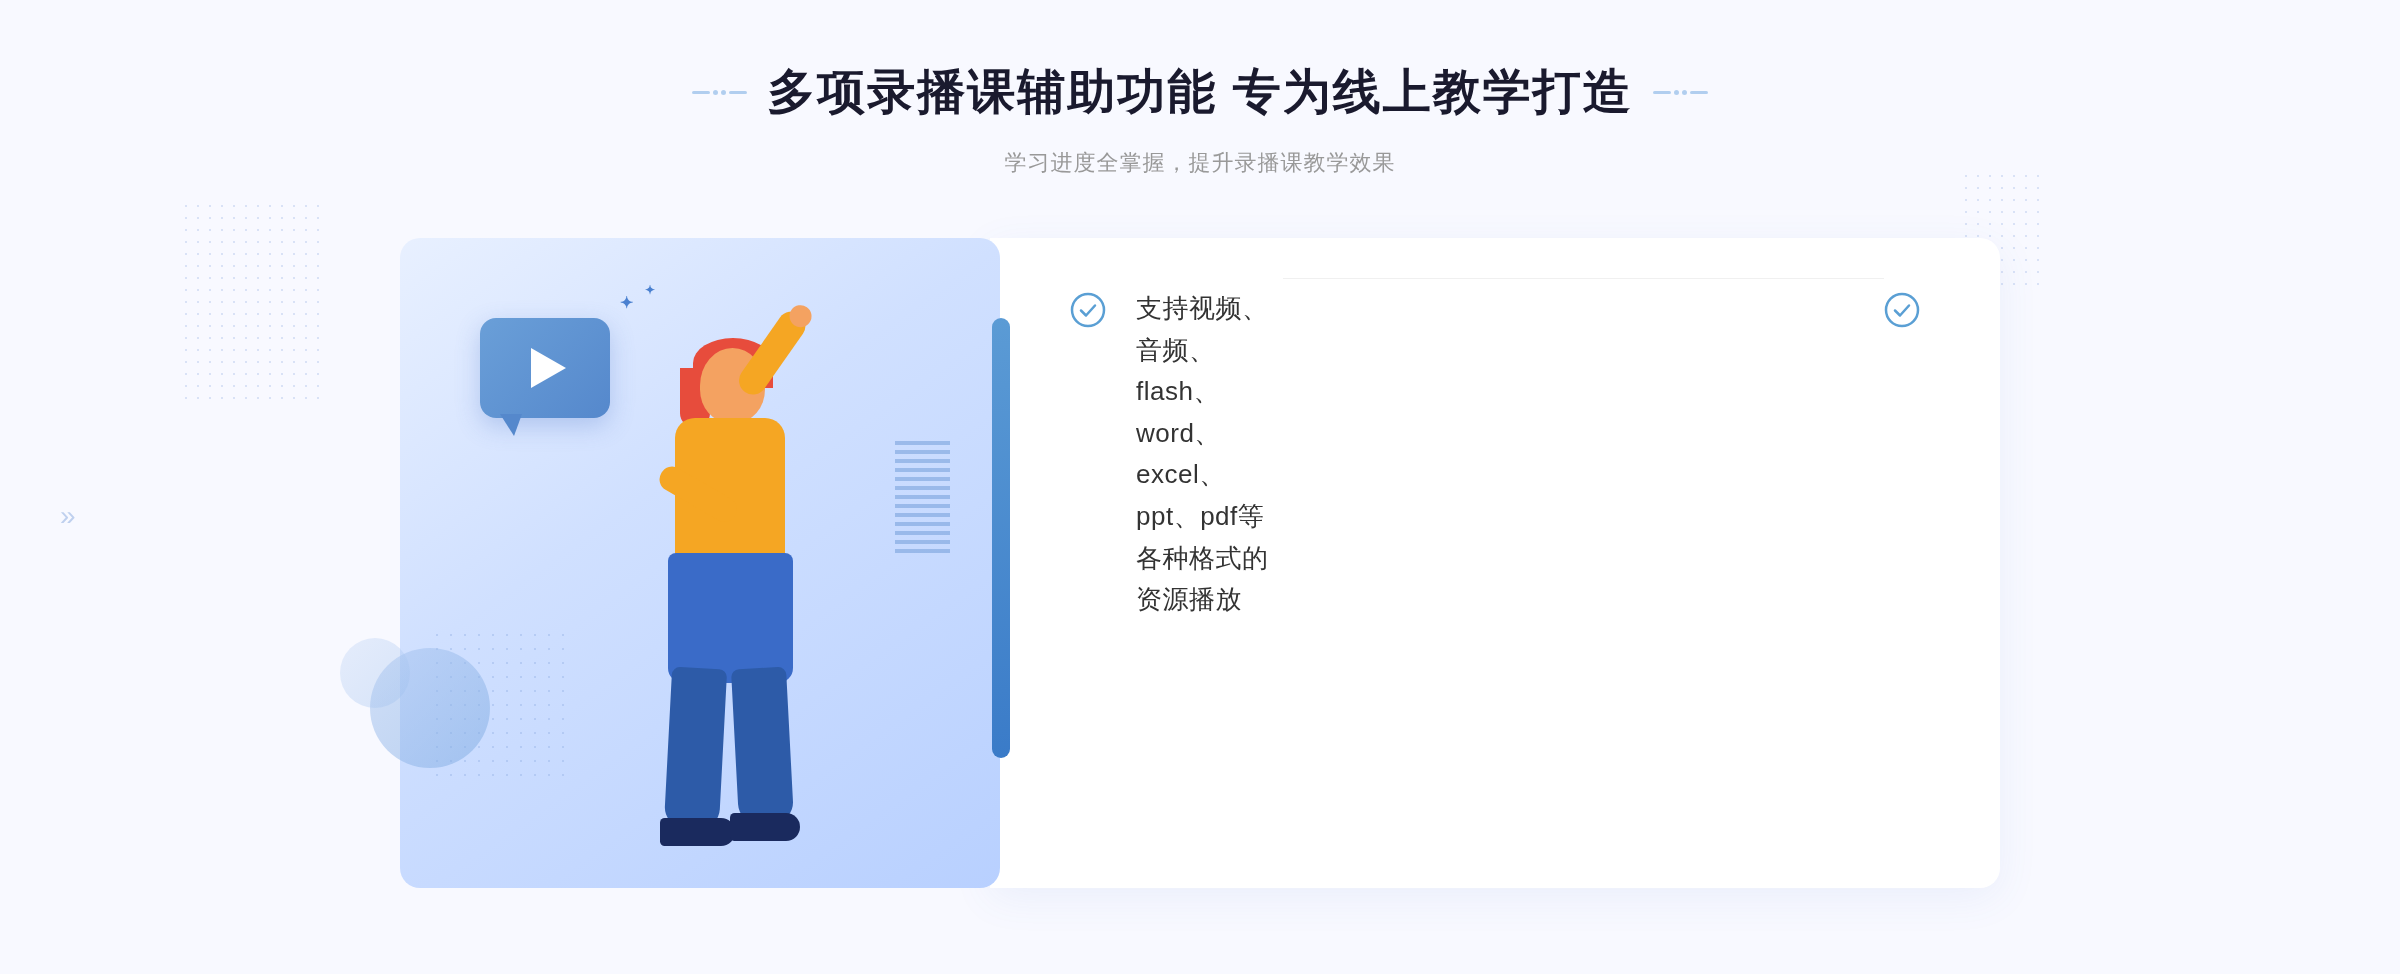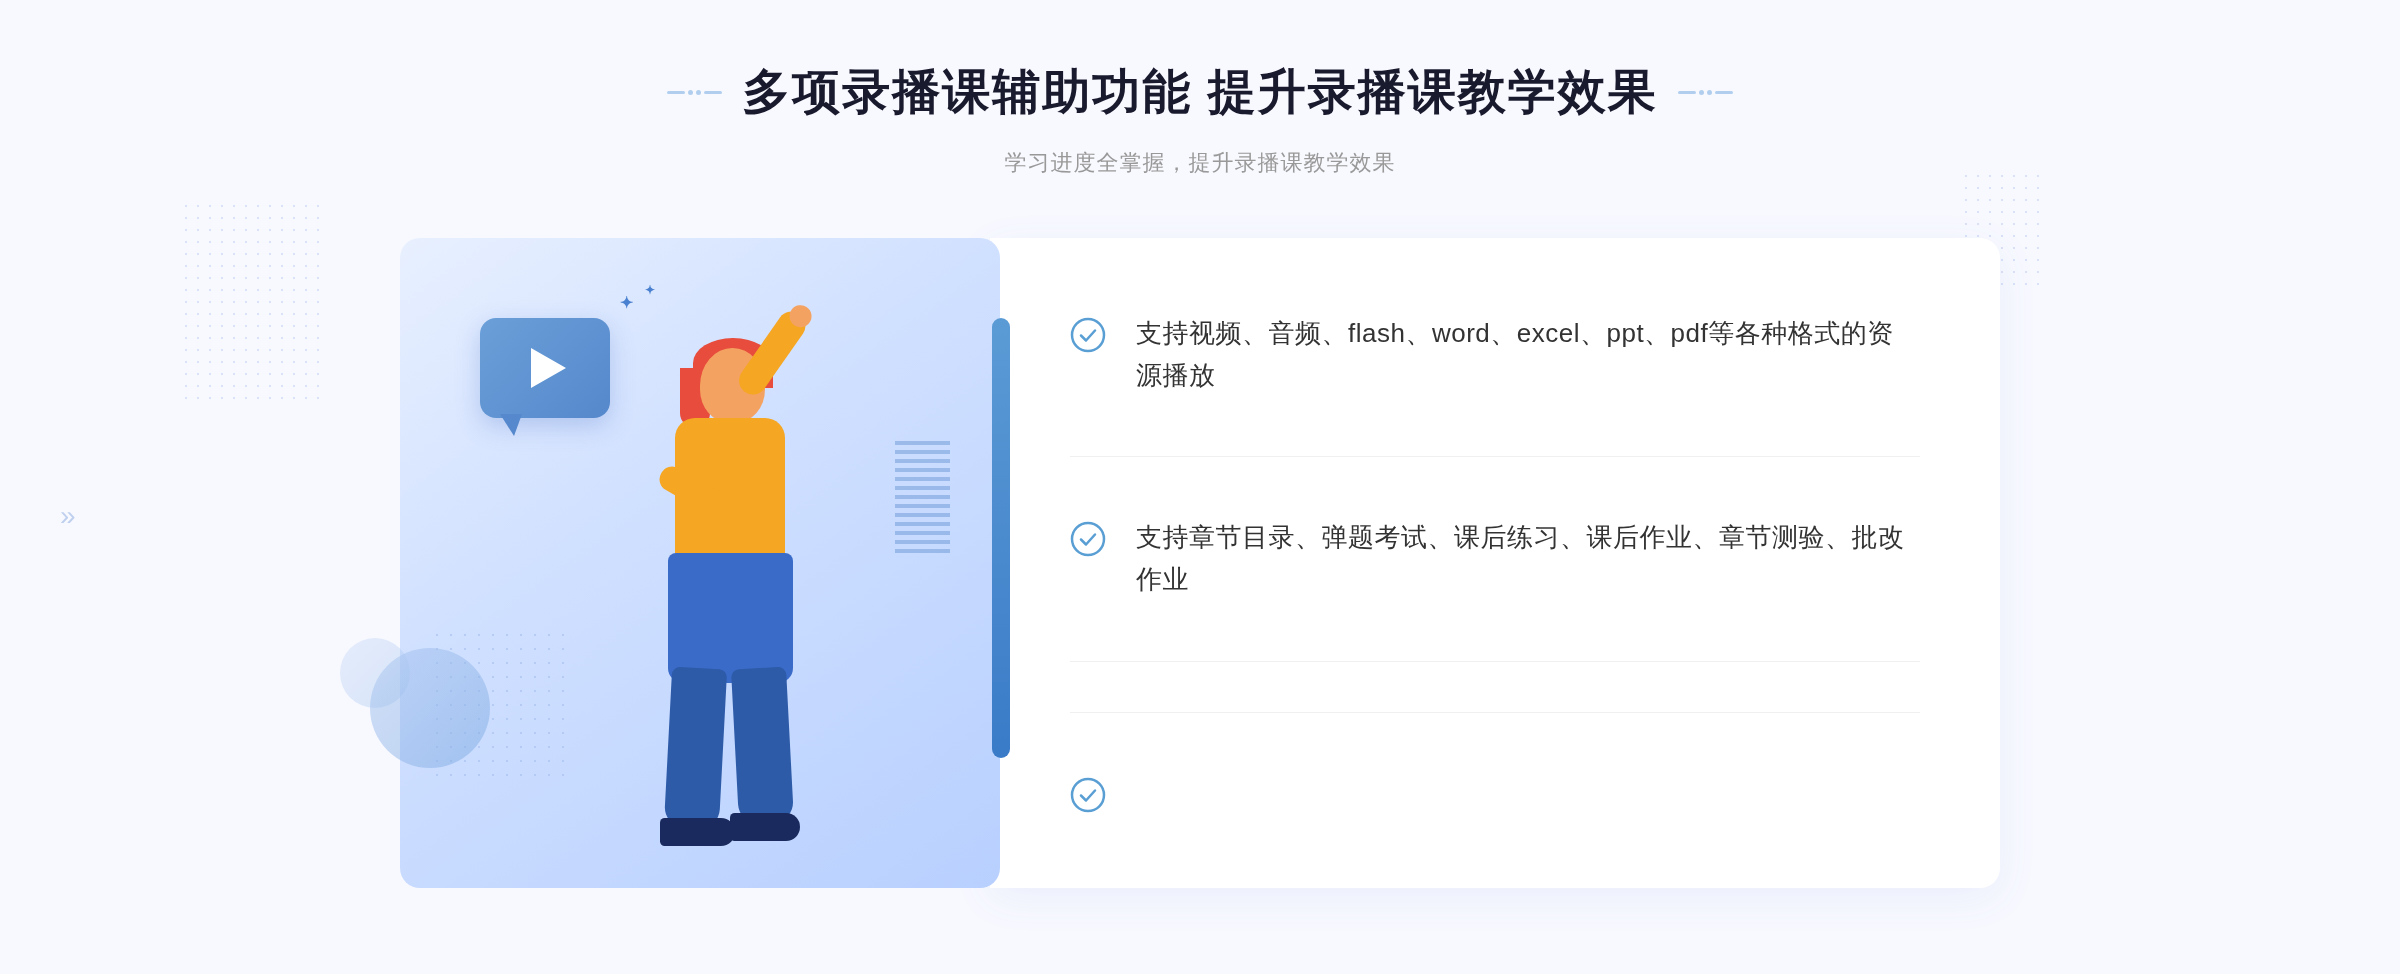--- a/index.html
+++ b/index.html
@@ -387,21 +387,21 @@
       border-radius: 50%;
     }
 
     
     .features-panel {
       flex: 1;
       background: white;
       border-radius: 0 20px 20px 0;
       padding: 40px 80px;
       display: flex;
-      flex-direction: column;
+      flex-direction: row;
       justify-content: space-around;
       box-shadow: 0 10px 40px rgba(80, 120, 200, 0.08);
       margin-left: -10px;
       margin-top: 10px;
       height: 650px;
     }
 
     .feature-item {
       display: flex;
       align-items: flex-start;
@@ -444,21 +444,21 @@
   <div class="arrow-left">»</div>
 
   <div class="header-section">
     <div class="title-row">
       <div class="title-decorator">
         <span class="long-bar"></span>
         <span></span>
         <span></span>
         <span class="long-bar"></span>
       </div>
-      <h1 class="main-title">多项录播课辅助功能 提升录播课教学效果</h1>
+      <h1 class="main-title">多项录播课辅助功能 专为线上教学打造</h1>
       <div class="title-decorator">
         <span class="long-bar"></span>
         <span></span>
         <span></span>
         <span class="long-bar"></span>
       </div>
     </div>
     <p class="subtitle">学习进度全掌握，提升录播课教学效果</p>
   </div>
 
@@ -507,29 +507,20 @@
           <svg viewBox="0 0 36 36" fill="none" xmlns="http://www.w3.org/2000/svg">
             <circle cx="18" cy="18" r="16" stroke="#5a9fd4" stroke-width="2.5" fill="none"></circle>
             <path d="M11 18.5l5 5 9-10" stroke="#5a9fd4" stroke-width="2.5" stroke-linecap="round" stroke-linejoin="round"></path>
           </svg>
         </div>
         <span class="feature-text">支持视频、音频、flash、word、excel、ppt、pdf等各种格式的资源播放</span>
       </div>
 
       <div class="feature-divider"></div>
 
-      <div class="feature-item">
-        <div class="check-icon">
-          <svg viewBox="0 0 36 36" fill="none" xmlns="http://www.w3.org/2000/svg">
-            <circle cx="18" cy="18" r="16" stroke="#5a9fd4" stroke-width="2.5" fill="none"></circle>
-            <path d="M11 18.5l5 5 9-10" stroke="#5a9fd4" stroke-width="2.5" stroke-linecap="round" stroke-linejoin="round"></path>
-          </svg>
-        </div>
-        <span class="feature-text">支持章节目录、弹题考试、课后练习、课后作业、章节测验、批改作业</span>
-      </div>
 
       <div class="feature-divider"></div>
 
 
       <div class="feature-divider"></div>
 
       <div class="feature-item">
         <div class="check-icon">
           <svg viewBox="0 0 36 36" fill="none" xmlns="http://www.w3.org/2000/svg">
             <circle cx="18" cy="18" r="16" stroke="#5a9fd4" stroke-width="2.5" fill="none"></circle>

